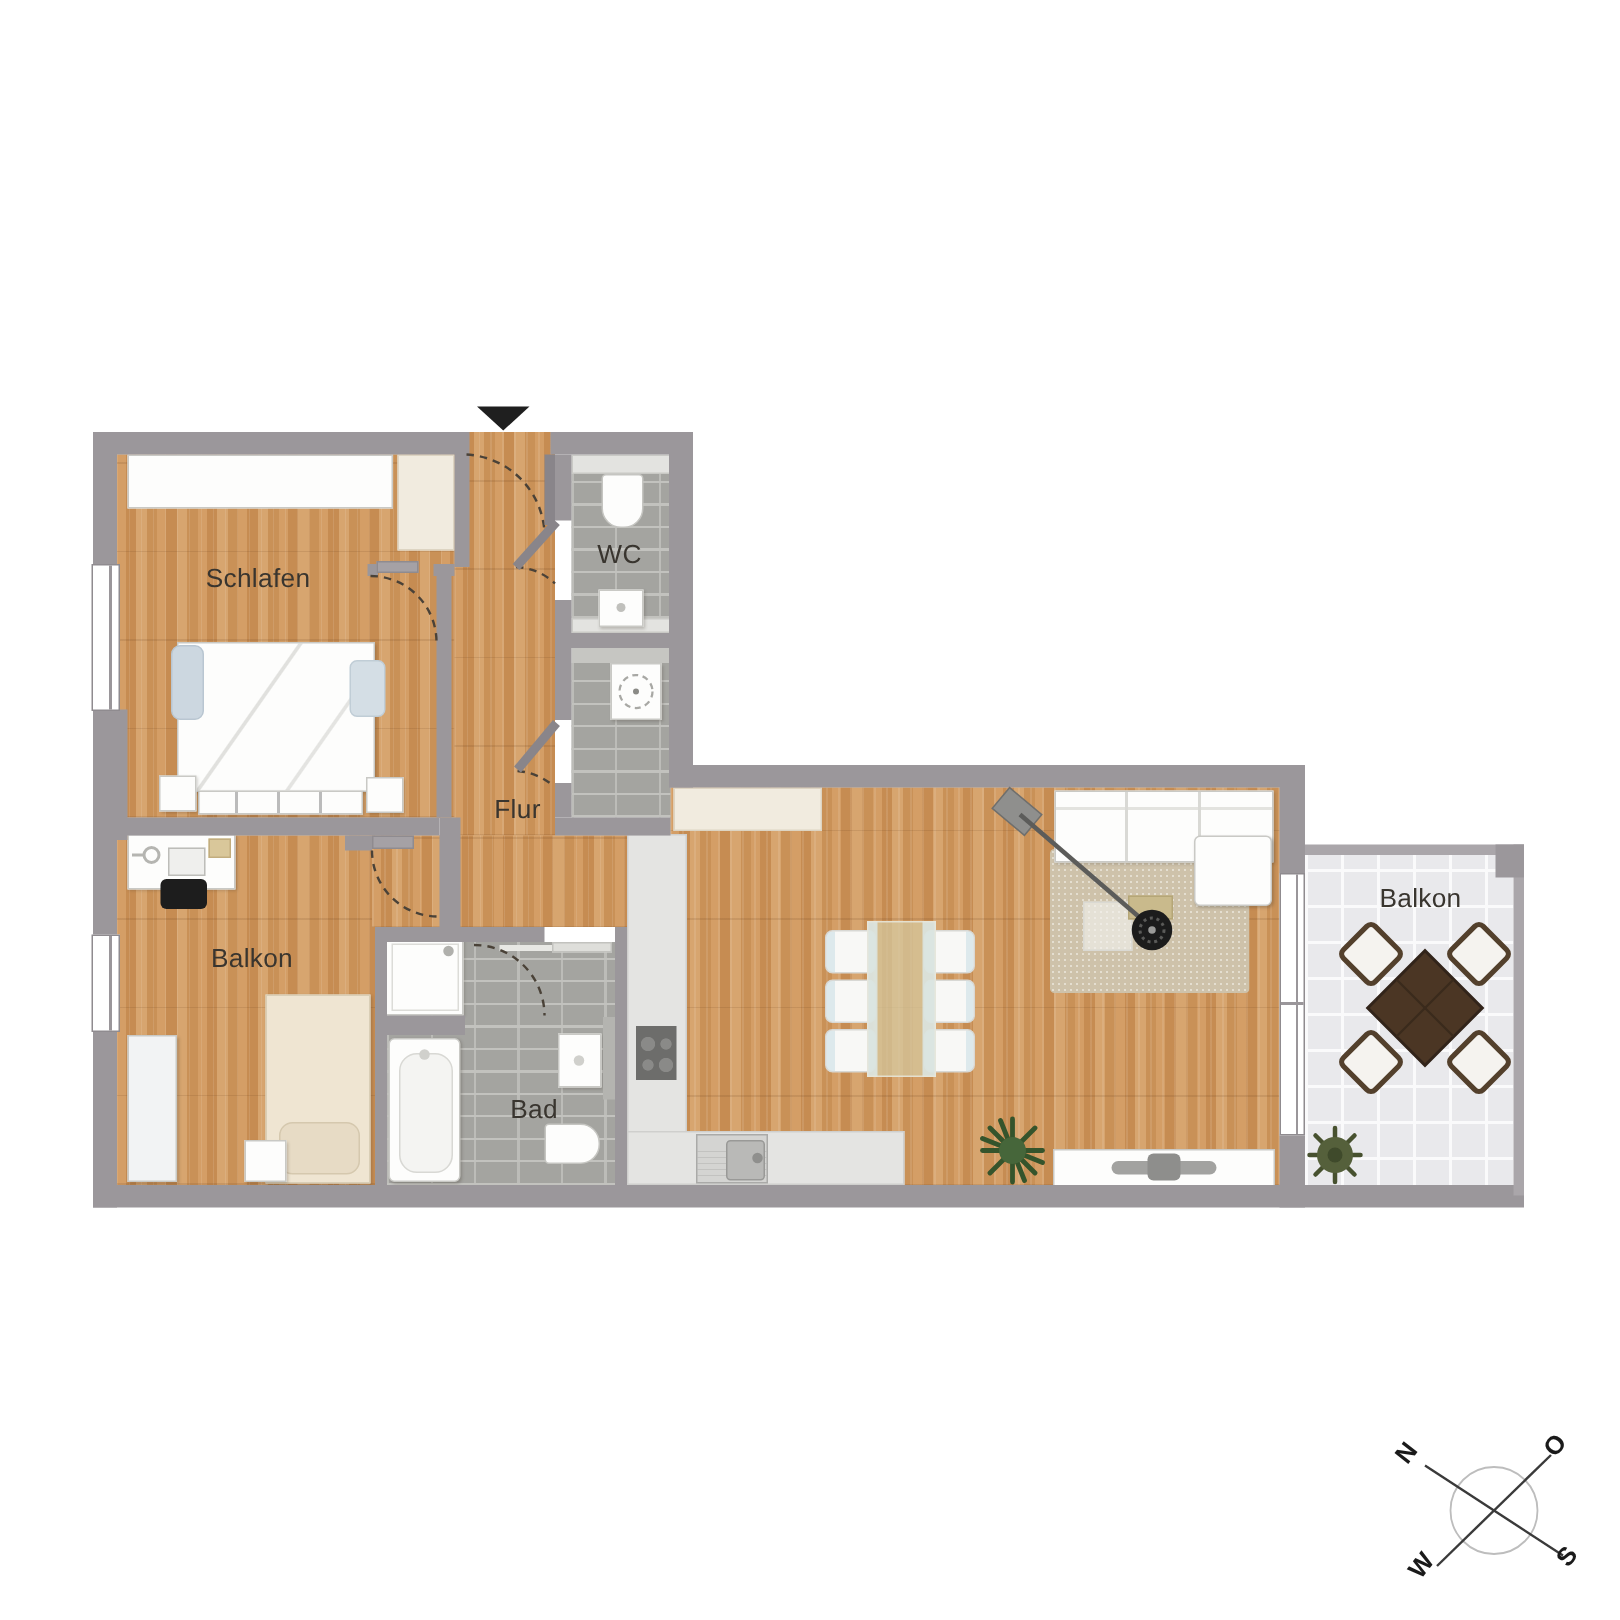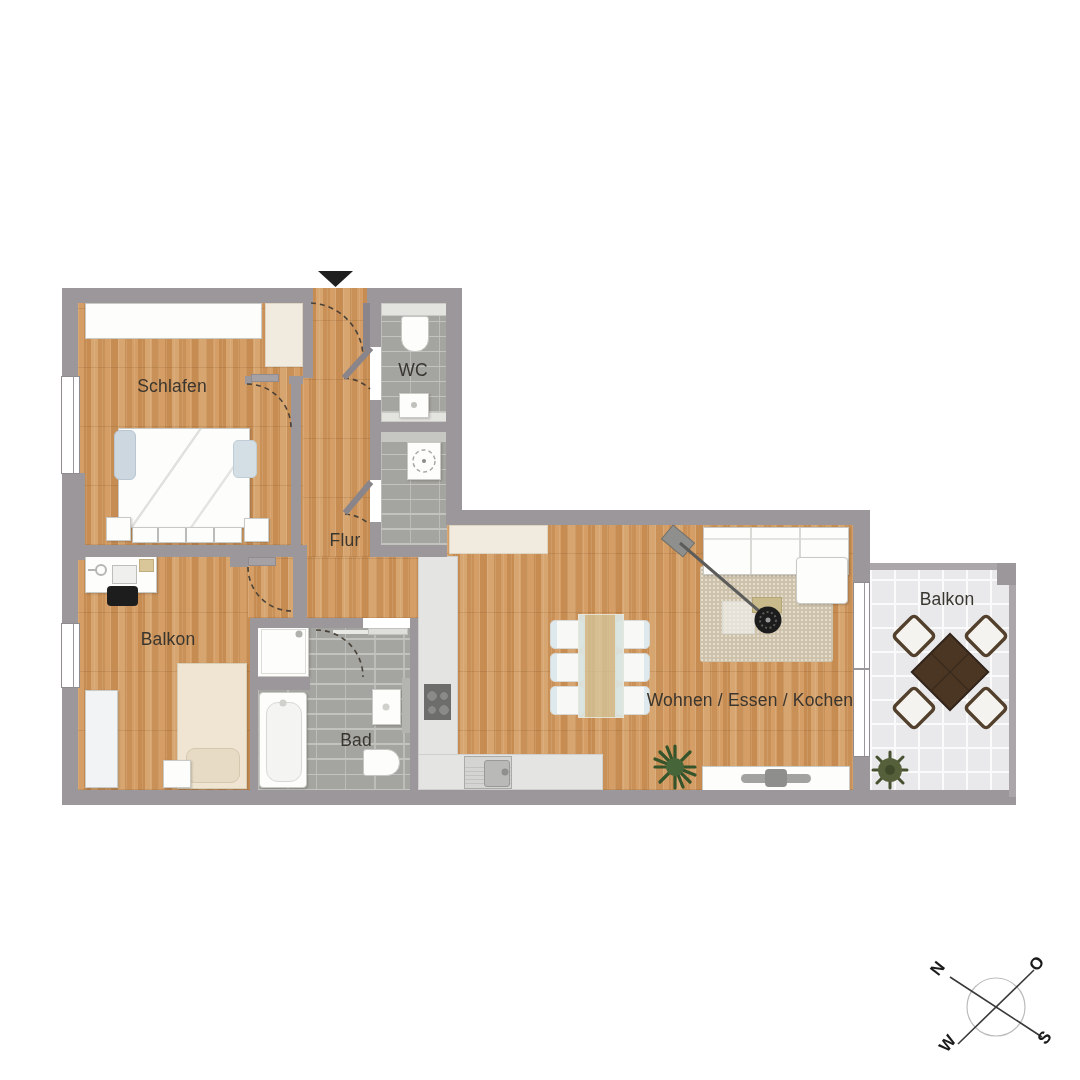--- a/index.html
+++ b/index.html
@@ -171,21 +171,20 @@
   <div class="abs" style="left:363px;top:303px;width:7px;height:47px;background:#89858a;z-index:31;"></div>
   <div class="abs" style="left:251px;top:374px;width:28px;height:8px;background:#a5a1a5;border:1px solid #8f8b8f;box-sizing:border-box;z-index:31;"></div>
   <div class="abs" style="left:248px;top:557px;width:28px;height:9px;background:#a5a1a5;border:1px solid #8f8b8f;box-sizing:border-box;z-index:31;"></div>
   <div class="abs" style="left:368px;top:628px;width:40px;height:7px;background:#dededa;border:1px solid #c2c2be;box-sizing:border-box;z-index:31;"></div>
 
   <div class="lbl" style="left:172px;top:386px;">Schlafen</div>
   <div class="lbl" style="left:168px;top:639px;">Balkon</div>
   <div class="lbl" style="left:345px;top:540px;">Flur</div>
   <div class="lbl" style="left:413px;top:370px;">WC</div>
   <div class="lbl" style="left:356px;top:740px;">Bad</div>
-  <div class="lbl" style="left:750px;top:700px;white-space:nowrap;">Wohnen / Essen / Kochen</div>
   <div class="lbl" style="left:947px;top:599px;">Balkon</div>
 
   <svg id="overlay" width="1080" height="1080" viewBox="0 0 1080 1080">
 
     <polygon points="318,271 353,271 335.5,287" fill="#1f1f1f"></polygon>
 
     <g fill="none" stroke="#4a4238" stroke-width="1.6" stroke-dasharray="5 4">
       <path d="M 311 303 A 55 55 0 0 1 363 355"></path>
       <path d="M 247 384 A 44 44 0 0 1 291 428"></path>
       <path d="M 344 378 A 40 40 0 0 1 370 389"></path>

